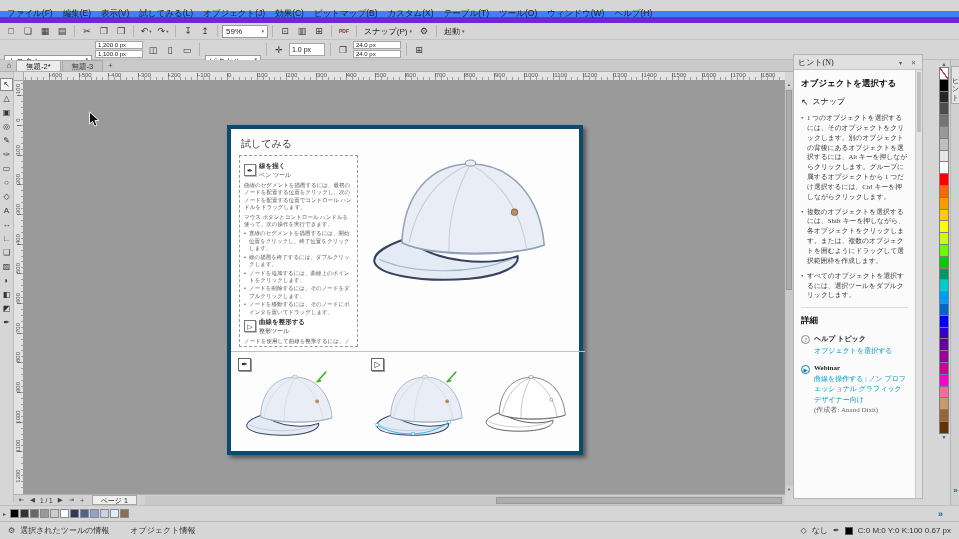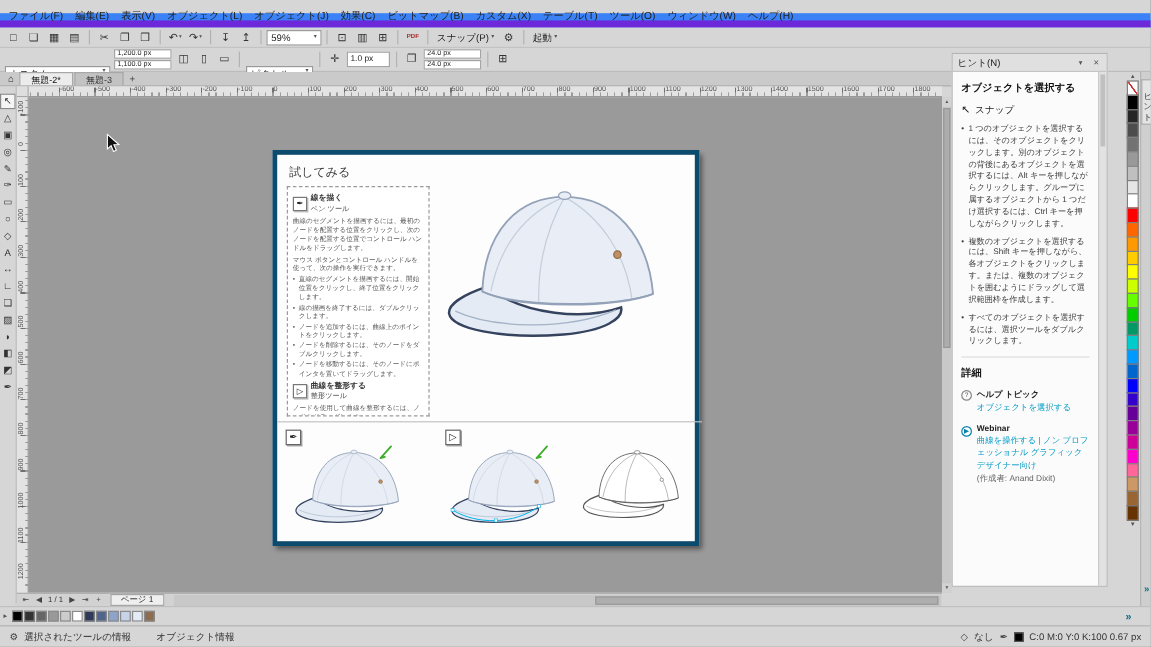--- a/index.html
+++ b/index.html
@@ -127,22 +127,22 @@
   .dp-swatch { width:9px; height:9px; border:1px solid #8a8a8a; flex:none; }
   #show-more { margin-left:auto; margin-right:16px; color:#0a6f80; font-weight:bold; font-size:9px; }
   
   #statusbar { position:absolute; left:0; top:521px; width:959px; height:18px; background:#d6d6d6;
     border-top:1px solid #b5b5b5; display:flex; align-items:center; gap:5px; padding:0 8px; font-size:8px; color:#333; }
   .sb-icon { font-size:8px; color:#444; }
   #sb-object { margin-left:16px; }
   .sb-right { margin-left:auto; display:flex; align-items:center; gap:5px; }
   .sb-swatch { width:8px; height:8px; border:1px solid #555; }
   
-  #docker { position:absolute; left:793px; top:44px; width:130px; height:445px; background:#e9e9e9;
-    border:1px solid #b5b5b5; }
+  #docker { position:absolute; left:793px; top:54px; width:130px; height:445px; background:#e9e9e9;
+    border:1px solid #b5b5b5;font-family:Liberation Serif, serif; }
   #docker-header { height:15px; display:flex; align-items:center; gap:4px; padding:0 4px; font-size:8px;
     color:#222; background:#e0e0e0; border-bottom:1px solid #c5c5c5; }
   #docker-header .spacer { flex:1; }
   .dk-btn { font-size:6px; color:#555; width:9px; text-align:center; }
   #docker-body { position:absolute; left:0; top:15px; right:7px; bottom:0; background:#fbfbfb;
     padding:7px 7px; overflow:hidden; }
   #docker-body h3 { font-size:8.5px; color:#111; margin:1px 0 6px; }
   .tool-row { display:flex; align-items:center; gap:4px; font-size:8px; color:#222; margin-bottom:6px; }
   .tr-icon { font-size:9px; }
   #hint-list { list-style:none; font-size:6.8px; color:#3a3a3a; line-height:1.45; }
@@ -178,21 +178,21 @@
 </head>
 <body>
 
 <div id="app">
 
 
   <div id="menubar">
       <div class="menu-item">ファイル(F)</div>
       <div class="menu-item">編集(E)</div>
       <div class="menu-item">表示(V)</div>
-      <div class="menu-item">オブジェクト(L)</div>
+      <div class="menu-item">試してみる(L)</div>
       <div class="menu-item">オブジェクト(J)</div>
       <div class="menu-item">効果(C)</div>
       <div class="menu-item">ビットマップ(B)</div>
       <div class="menu-item">カスタム(X)</div>
       <div class="menu-item">テーブル(T)</div>
       <div class="menu-item">ツール(O)</div>
       <div class="menu-item">ウィンドウ(W)</div>
       <div class="menu-item">ヘルプ(H)</div>
     </div>
 

